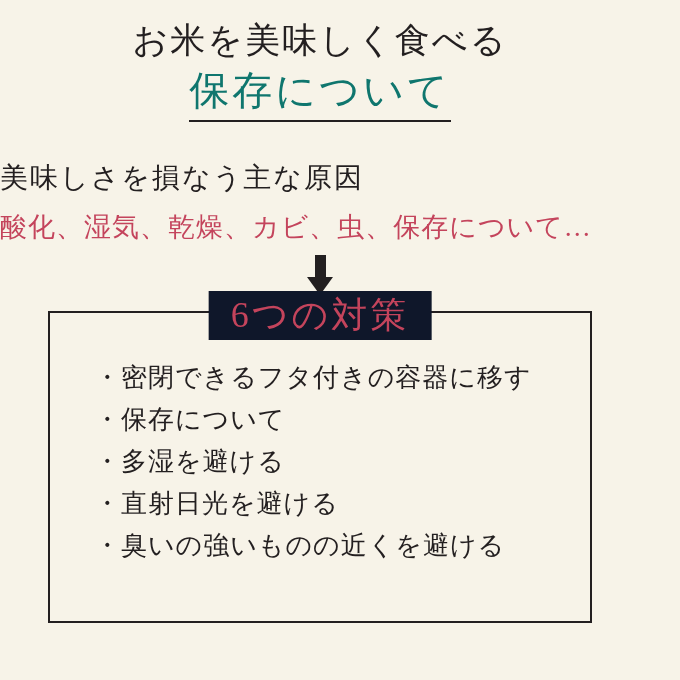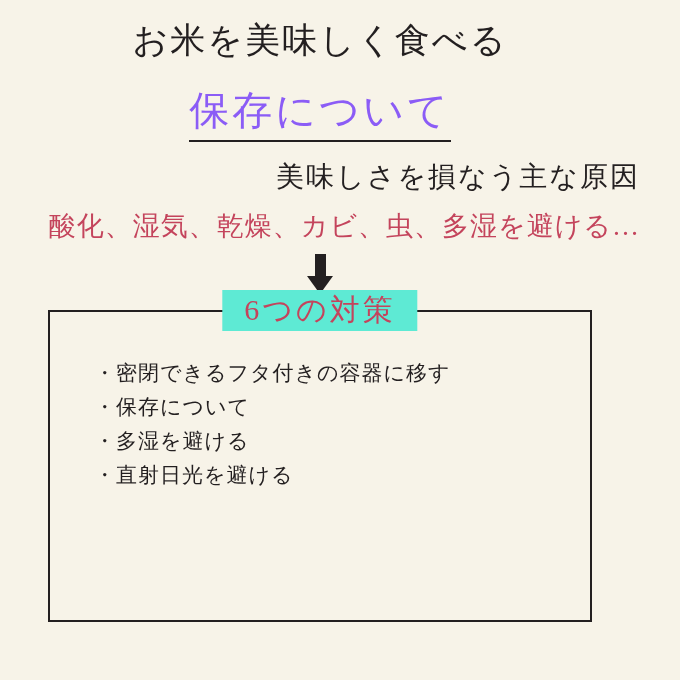--- a/index.html
+++ b/index.html
@@ -30,30 +30,30 @@
     font-size: 35px;
     letter-spacing: 2px;
     line-height: 1.3;
     color: #231f20;
   }
   .heading-line2 {
     display: inline-block;
     font-size: 40px;
     letter-spacing: 3px;
     line-height: 1.35;
-    margin-top: 20px;
+    margin-top: 0;
     padding-bottom: 2px;
     border-bottom: 2px solid #231f20;
-    color: #8b5cf6;
+    color: #0f766e;
   }
 
   
   .cause {
-    text-align: right;
-    margin-top: 16px;
+    text-align: left;
+    margin-top: 37px;
   }
   .cause-title {
     font-size: 28px;
     letter-spacing: 2px;
     color: #231f20;
   }
   .cause-list {
     font-size: 27px;
     letter-spacing: 1px;
     color: #c4445c;
@@ -99,65 +99,66 @@
     margin: 12px 48px 0 48px;
     border: 2px solid #231f20;
     height: 312px;
     box-sizing: border-box;
   }
   .measures-title {
     position: absolute;
     top: -22px;
     left: 50%;
     transform: translateX(-50%);
-    background: #5eead4;
+    background: #0f172a;
     padding: 0 22px;
-    font-size: 30px;
+    font-size: 36px;
     letter-spacing: 3px;
     color: #c4445c;
     white-space: nowrap;
   }
   .measures-list {
     margin: 0;
     padding: 44px 0 0 44px;
     list-style: none;
   }
   .measures-list li {
-    font-size: 21px;
+    font-size: 26px;
     letter-spacing: 1px;
     line-height: 1.62;
     color: #231f20;
     white-space: nowrap;
   }
 </style>
 </head>
 <body>
 
 <div class="page">
 
   <div class="heading">
     <div class="heading-line1">お米を美味しく食べる</div>
     <div class="heading-line2">保存について</div>
   </div>
 
   <div class="cause">
     <div class="cause-title">美味しさを損なう主な原因</div>
-    <div class="cause-list">酸化、湿気、乾燥、カビ、虫、多湿を避ける…</div>
+    <div class="cause-list">酸化、湿気、乾燥、カビ、虫、保存について…</div>
   </div>
 
   <div class="arrow-wrap">
     <span class="arrow">
       <span class="stem"></span>
       <span class="head"></span>
     </span>
   </div>
 
   <div class="measures-box">
     <div class="measures-title">6つの対策</div>
     <ul class="measures-list">
       <li>・密閉できるフタ付きの容器に移す</li>
       <li>・保存について</li>
       <li>・多湿を避ける</li>
       <li>・直射日光を避ける</li>
+      <li>・臭いの強いものの近くを避ける</li>
     </ul>
   </div>
 
 </div>
 
 </body></html>

